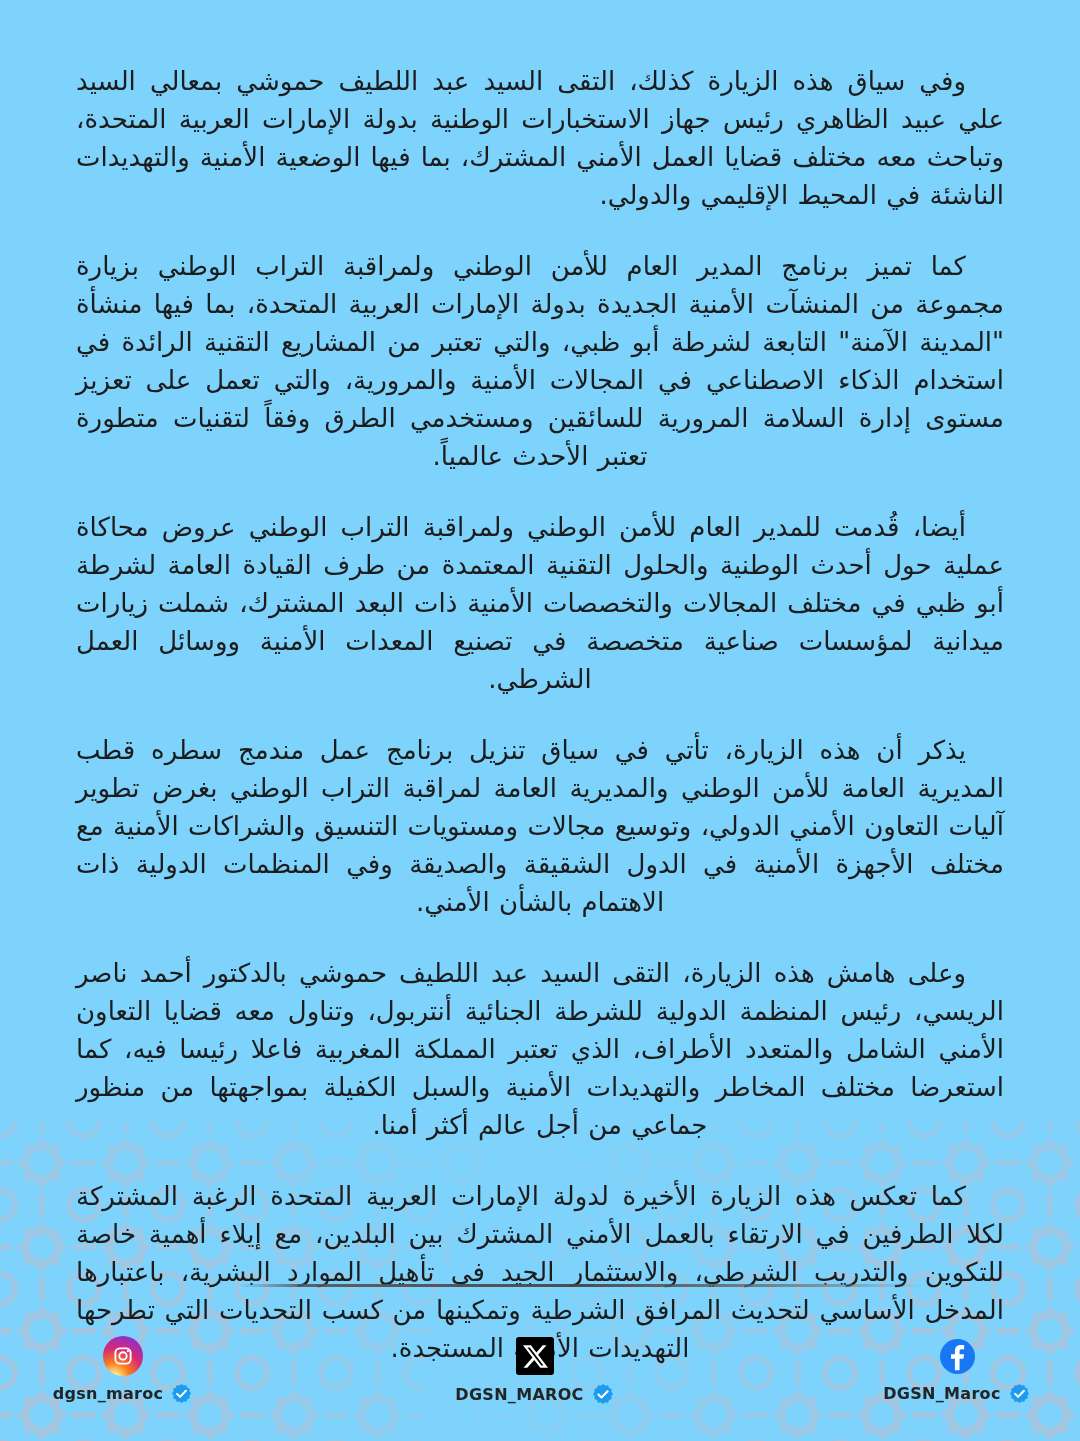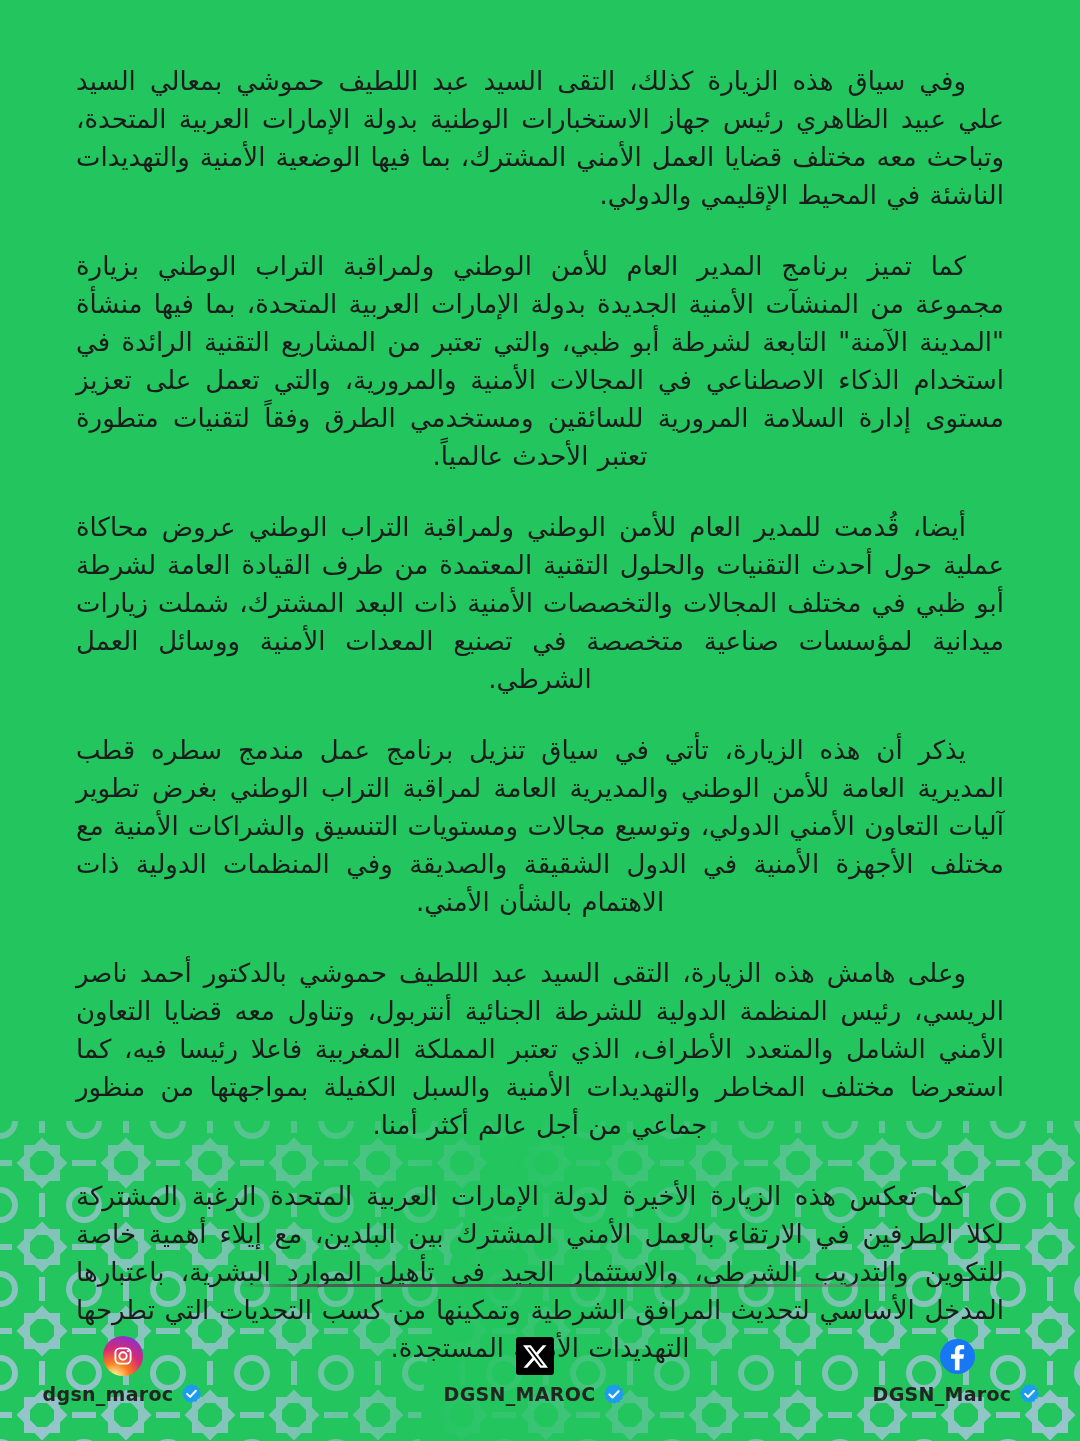--- a/index.html
+++ b/index.html
@@ -3,21 +3,21 @@
 <meta charset="utf-8">
 <style>
   html,body{margin:0;padding:0;}
   body{
     width:1080px;height:1441px;
     background:#ffffff;
     overflow:hidden;
     font-family:"DejaVu Sans", sans-serif;
     position:relative;
   }
-  .page{position:absolute;inset:0;background:#22c55e;}
+  .page{position:absolute;inset:0;background:#7dd3fc;}
 
   
   .pattern-strip{
     position:absolute;left:0;bottom:0;width:1080px;height:320px;
     opacity:.9;pointer-events:none;
   }
 
   
   .content{
     position:absolute;top:62px;left:76px;width:928px;
@@ -52,21 +52,21 @@
     position:absolute;top:1334px;width:240px;
     display:flex;flex-direction:column;align-items:center;
     cursor:pointer;
   }
   .social.ig-item{left:3px;}
   .social.x-item{left:415px;}
   .social.fb-item{left:837px;}
   .icon-wrap{height:44px;display:flex;align-items:center;justify-content:center;}
   .handle-row{margin-top:4px;display:flex;align-items:center;justify-content:center;gap:7px;}
   .handle{
-    font-weight:700;font-size:19px;color:#242424;letter-spacing:.3px;
+    font-weight:700;font-size:16px;color:#242424;letter-spacing:.3px;
     font-family:"DejaVu Sans", sans-serif;
   }
   .ig-circle{
     width:40px;height:40px;border-radius:50%;
     background:radial-gradient(circle at 28% 105%,
       #fdf497 0%, #fdf497 6%, #fa7e1e 30%, #d62976 58%, #962fbf 82%, #7a35c9 100%);
     display:flex;align-items:center;justify-content:center;
   }
   .x-square{
     width:38px;height:38px;border-radius:3px;background:#000000;
@@ -106,21 +106,21 @@
         <circle cx="20" cy="335" r="640" fill="url(#cornerFade)"></circle>
         <circle cx="1060" cy="335" r="640" fill="url(#cornerFade)"></circle>
       </mask>
     </defs>
     <rect width="1080" height="320" fill="url(#zl)" mask="url(#fadem)"></rect>
   </svg>
 
   <main class="content">
     <p class="first-para">وفي سياق هذه الزيارة كذلك، التقى السيد عبد اللطيف حموشي بمعالي السيد علي عبيد الظاهري رئيس جهاز الاستخبارات الوطنية بدولة الإمارات العربية المتحدة، وتباحث معه مختلف قضايا العمل الأمني المشترك، بما فيها الوضعية الأمنية والتهديدات الناشئة في المحيط الإقليمي والدولي.</p>
     <p>كما تميز برنامج المدير العام للأمن الوطني ولمراقبة التراب الوطني بزيارة مجموعة من المنشآت الأمنية الجديدة بدولة الإمارات العربية المتحدة، بما فيها منشأة "المدينة الآمنة" التابعة لشرطة أبو ظبي، والتي تعتبر من المشاريع التقنية الرائدة في استخدام الذكاء الاصطناعي في المجالات الأمنية والمرورية، والتي تعمل على تعزيز مستوى إدارة السلامة المرورية للسائقين ومستخدمي الطرق وفقاً لتقنيات متطورة تعتبر الأحدث عالمياً.</p>
-    <p>أيضا، قُدمت للمدير العام للأمن الوطني ولمراقبة التراب الوطني عروض محاكاة عملية حول أحدث التقنيات والحلول التقنية المعتمدة من طرف القيادة العامة لشرطة أبو ظبي في مختلف المجالات والتخصصات الأمنية ذات البعد المشترك، شملت زيارات ميدانية لمؤسسات صناعية متخصصة في تصنيع المعدات الأمنية ووسائل العمل الشرطي.</p>
+    <p>أيضا، قُدمت للمدير العام للأمن الوطني ولمراقبة التراب الوطني عروض محاكاة عملية حول أحدث الوطنية والحلول التقنية المعتمدة من طرف القيادة العامة لشرطة أبو ظبي في مختلف المجالات والتخصصات الأمنية ذات البعد المشترك، شملت زيارات ميدانية لمؤسسات صناعية متخصصة في تصنيع المعدات الأمنية ووسائل العمل الشرطي.</p>
     <p>يذكر أن هذه الزيارة، تأتي في سياق تنزيل برنامج عمل مندمج سطره قطب المديرية العامة للأمن الوطني والمديرية العامة لمراقبة التراب الوطني بغرض تطوير آليات التعاون الأمني الدولي، وتوسيع مجالات ومستويات التنسيق والشراكات الأمنية مع مختلف الأجهزة الأمنية في الدول الشقيقة والصديقة وفي المنظمات الدولية ذات الاهتمام بالشأن الأمني.</p>
     <p>وعلى هامش هذه الزيارة، التقى السيد عبد اللطيف حموشي بالدكتور أحمد ناصر الريسي، رئيس المنظمة الدولية للشرطة الجنائية أنتربول، وتناول معه قضايا التعاون الأمني الشامل والمتعدد الأطراف، الذي تعتبر المملكة المغربية فاعلا رئيسا فيه، كما استعرضا مختلف المخاطر والتهديدات الأمنية والسبل الكفيلة بمواجهتها من منظور جماعي من أجل عالم أكثر أمنا.</p>
     <p>كما تعكس هذه الزيارة الأخيرة لدولة الإمارات العربية المتحدة الرغبة المشتركة لكلا الطرفين في الارتقاء بالعمل الأمني المشترك بين البلدين، مع إيلاء أهمية خاصة للتكوين والتدريب الشرطي، والاستثمار الجيد في تأهيل الموارد البشرية، باعتبارها المدخل الأساسي لتحديث المرافق الشرطية وتمكينها من كسب التحديات التي تطرحها التهديدات الأمنية المستجدة.</p>
   </main>
 
   <div class="divider"></div>
 
   <div class="social ig-item">
     <div class="icon-wrap">
       <span class="ig-circle">

